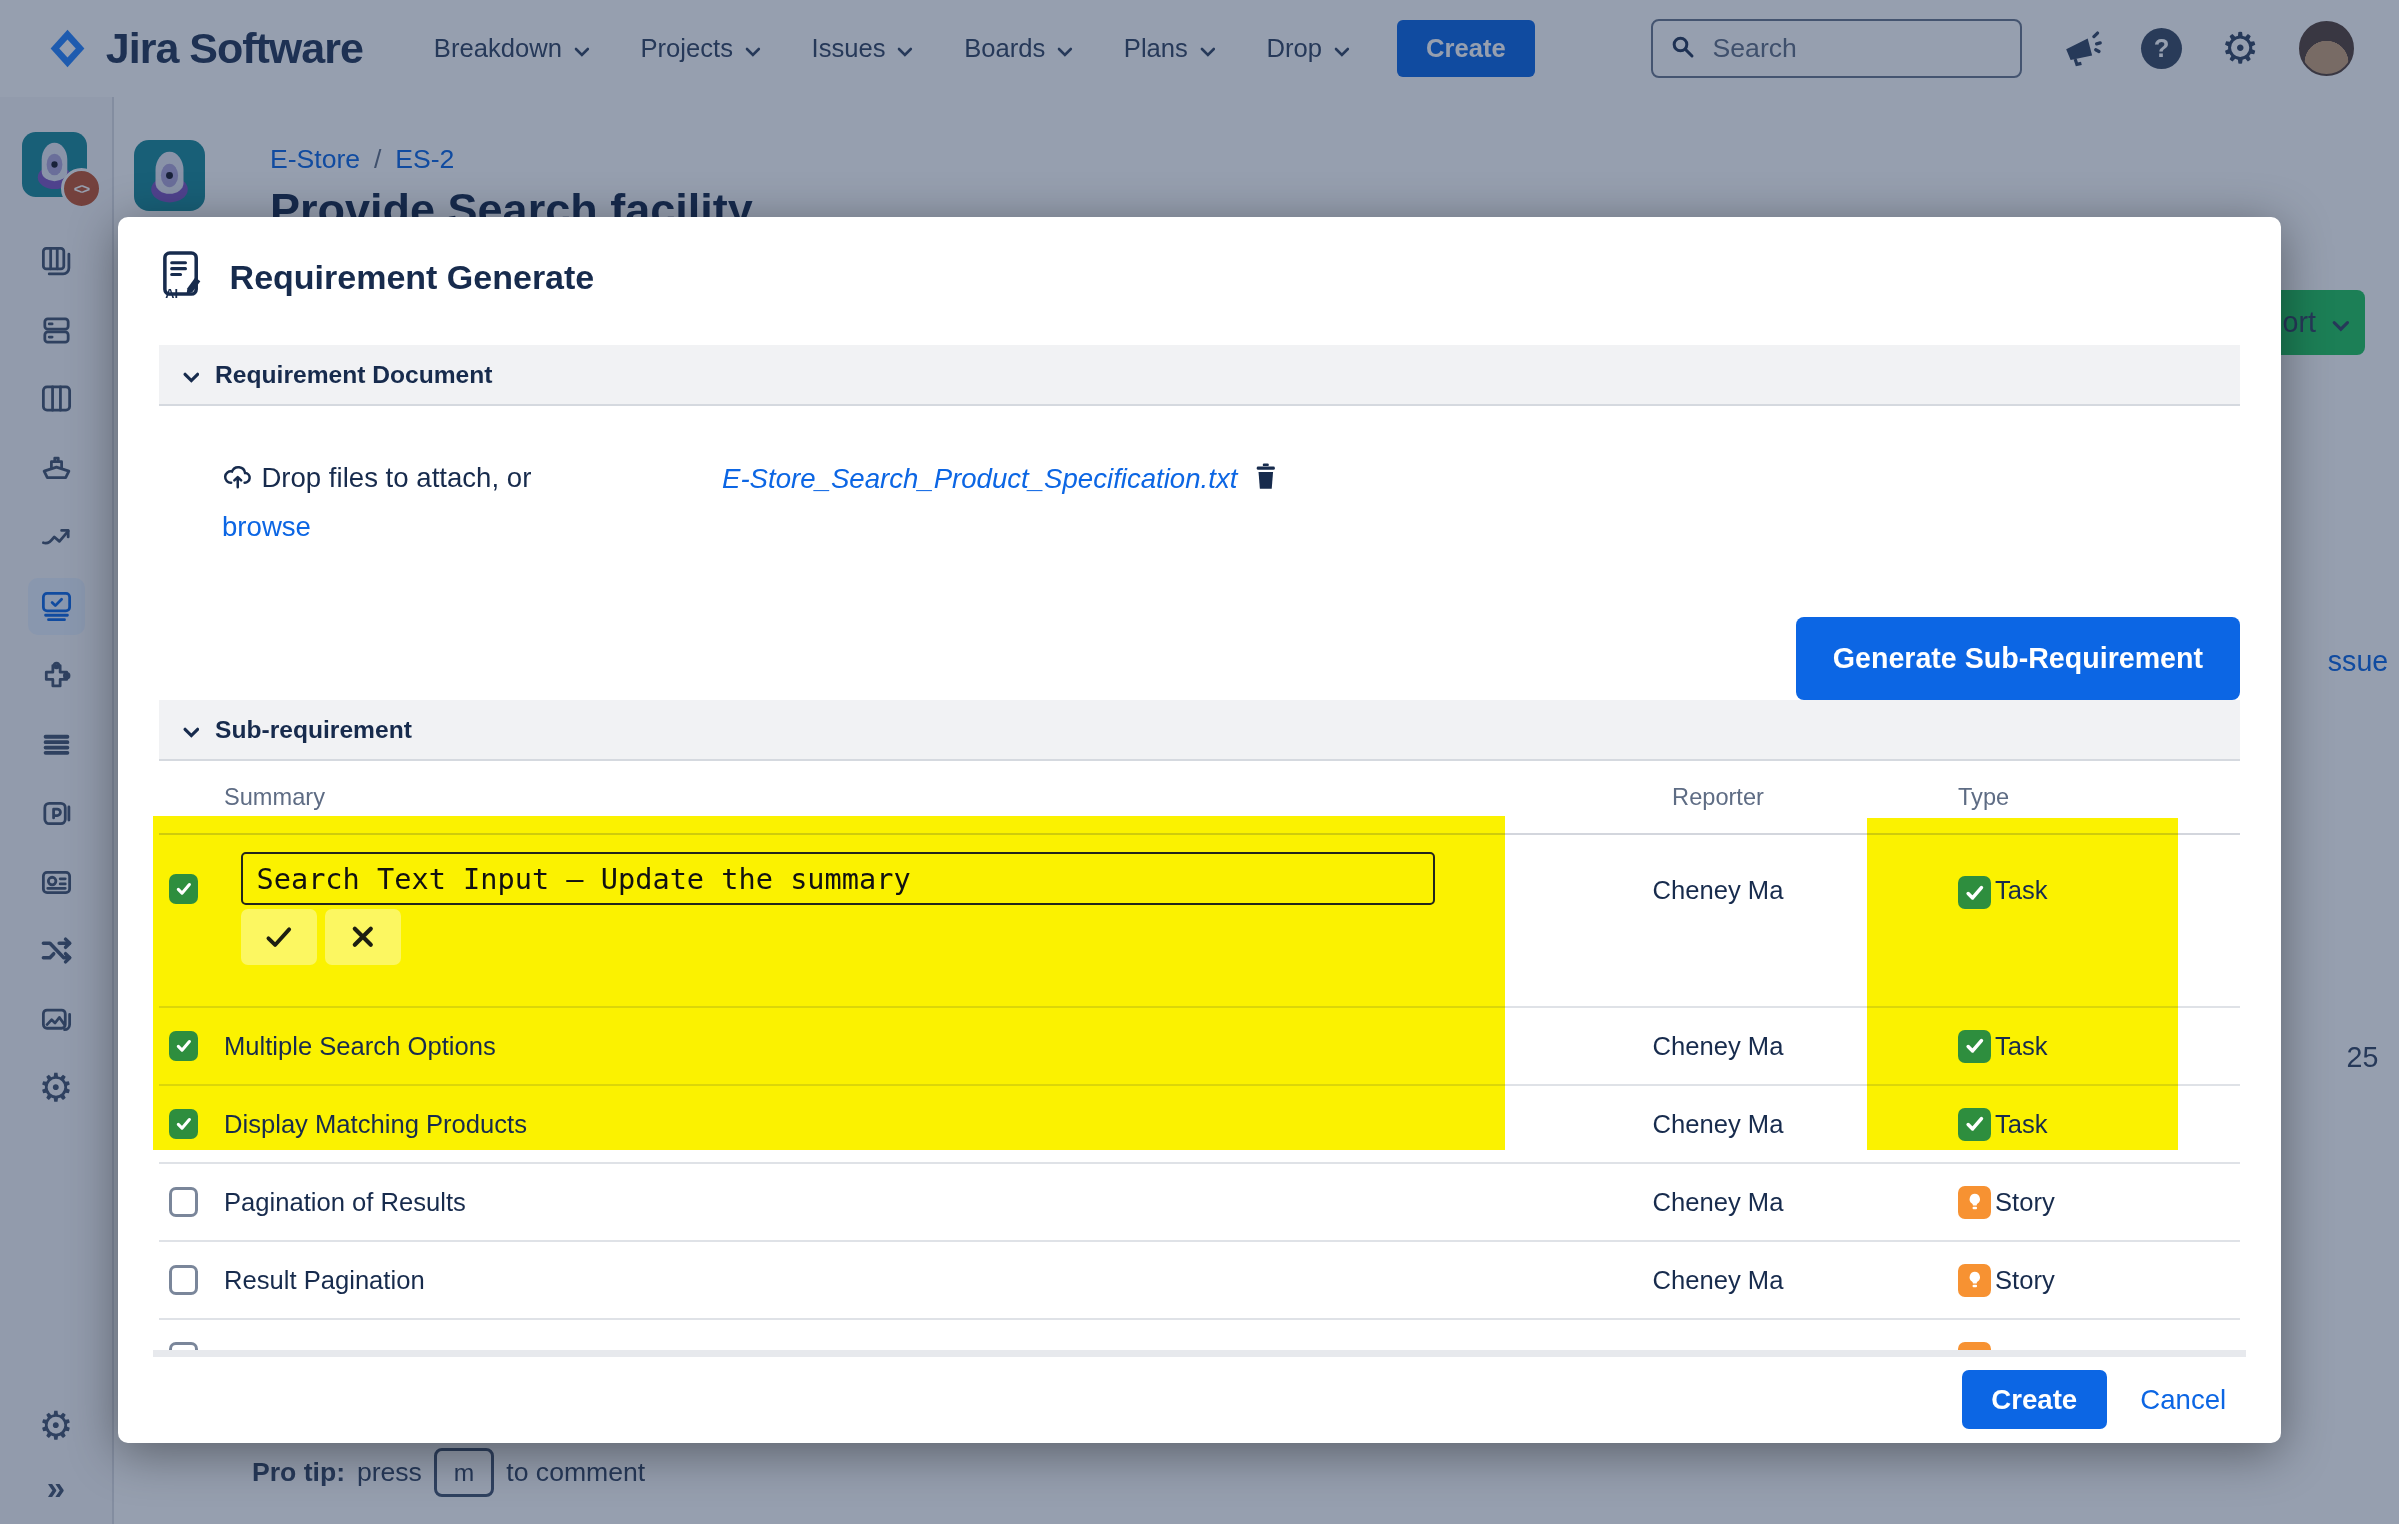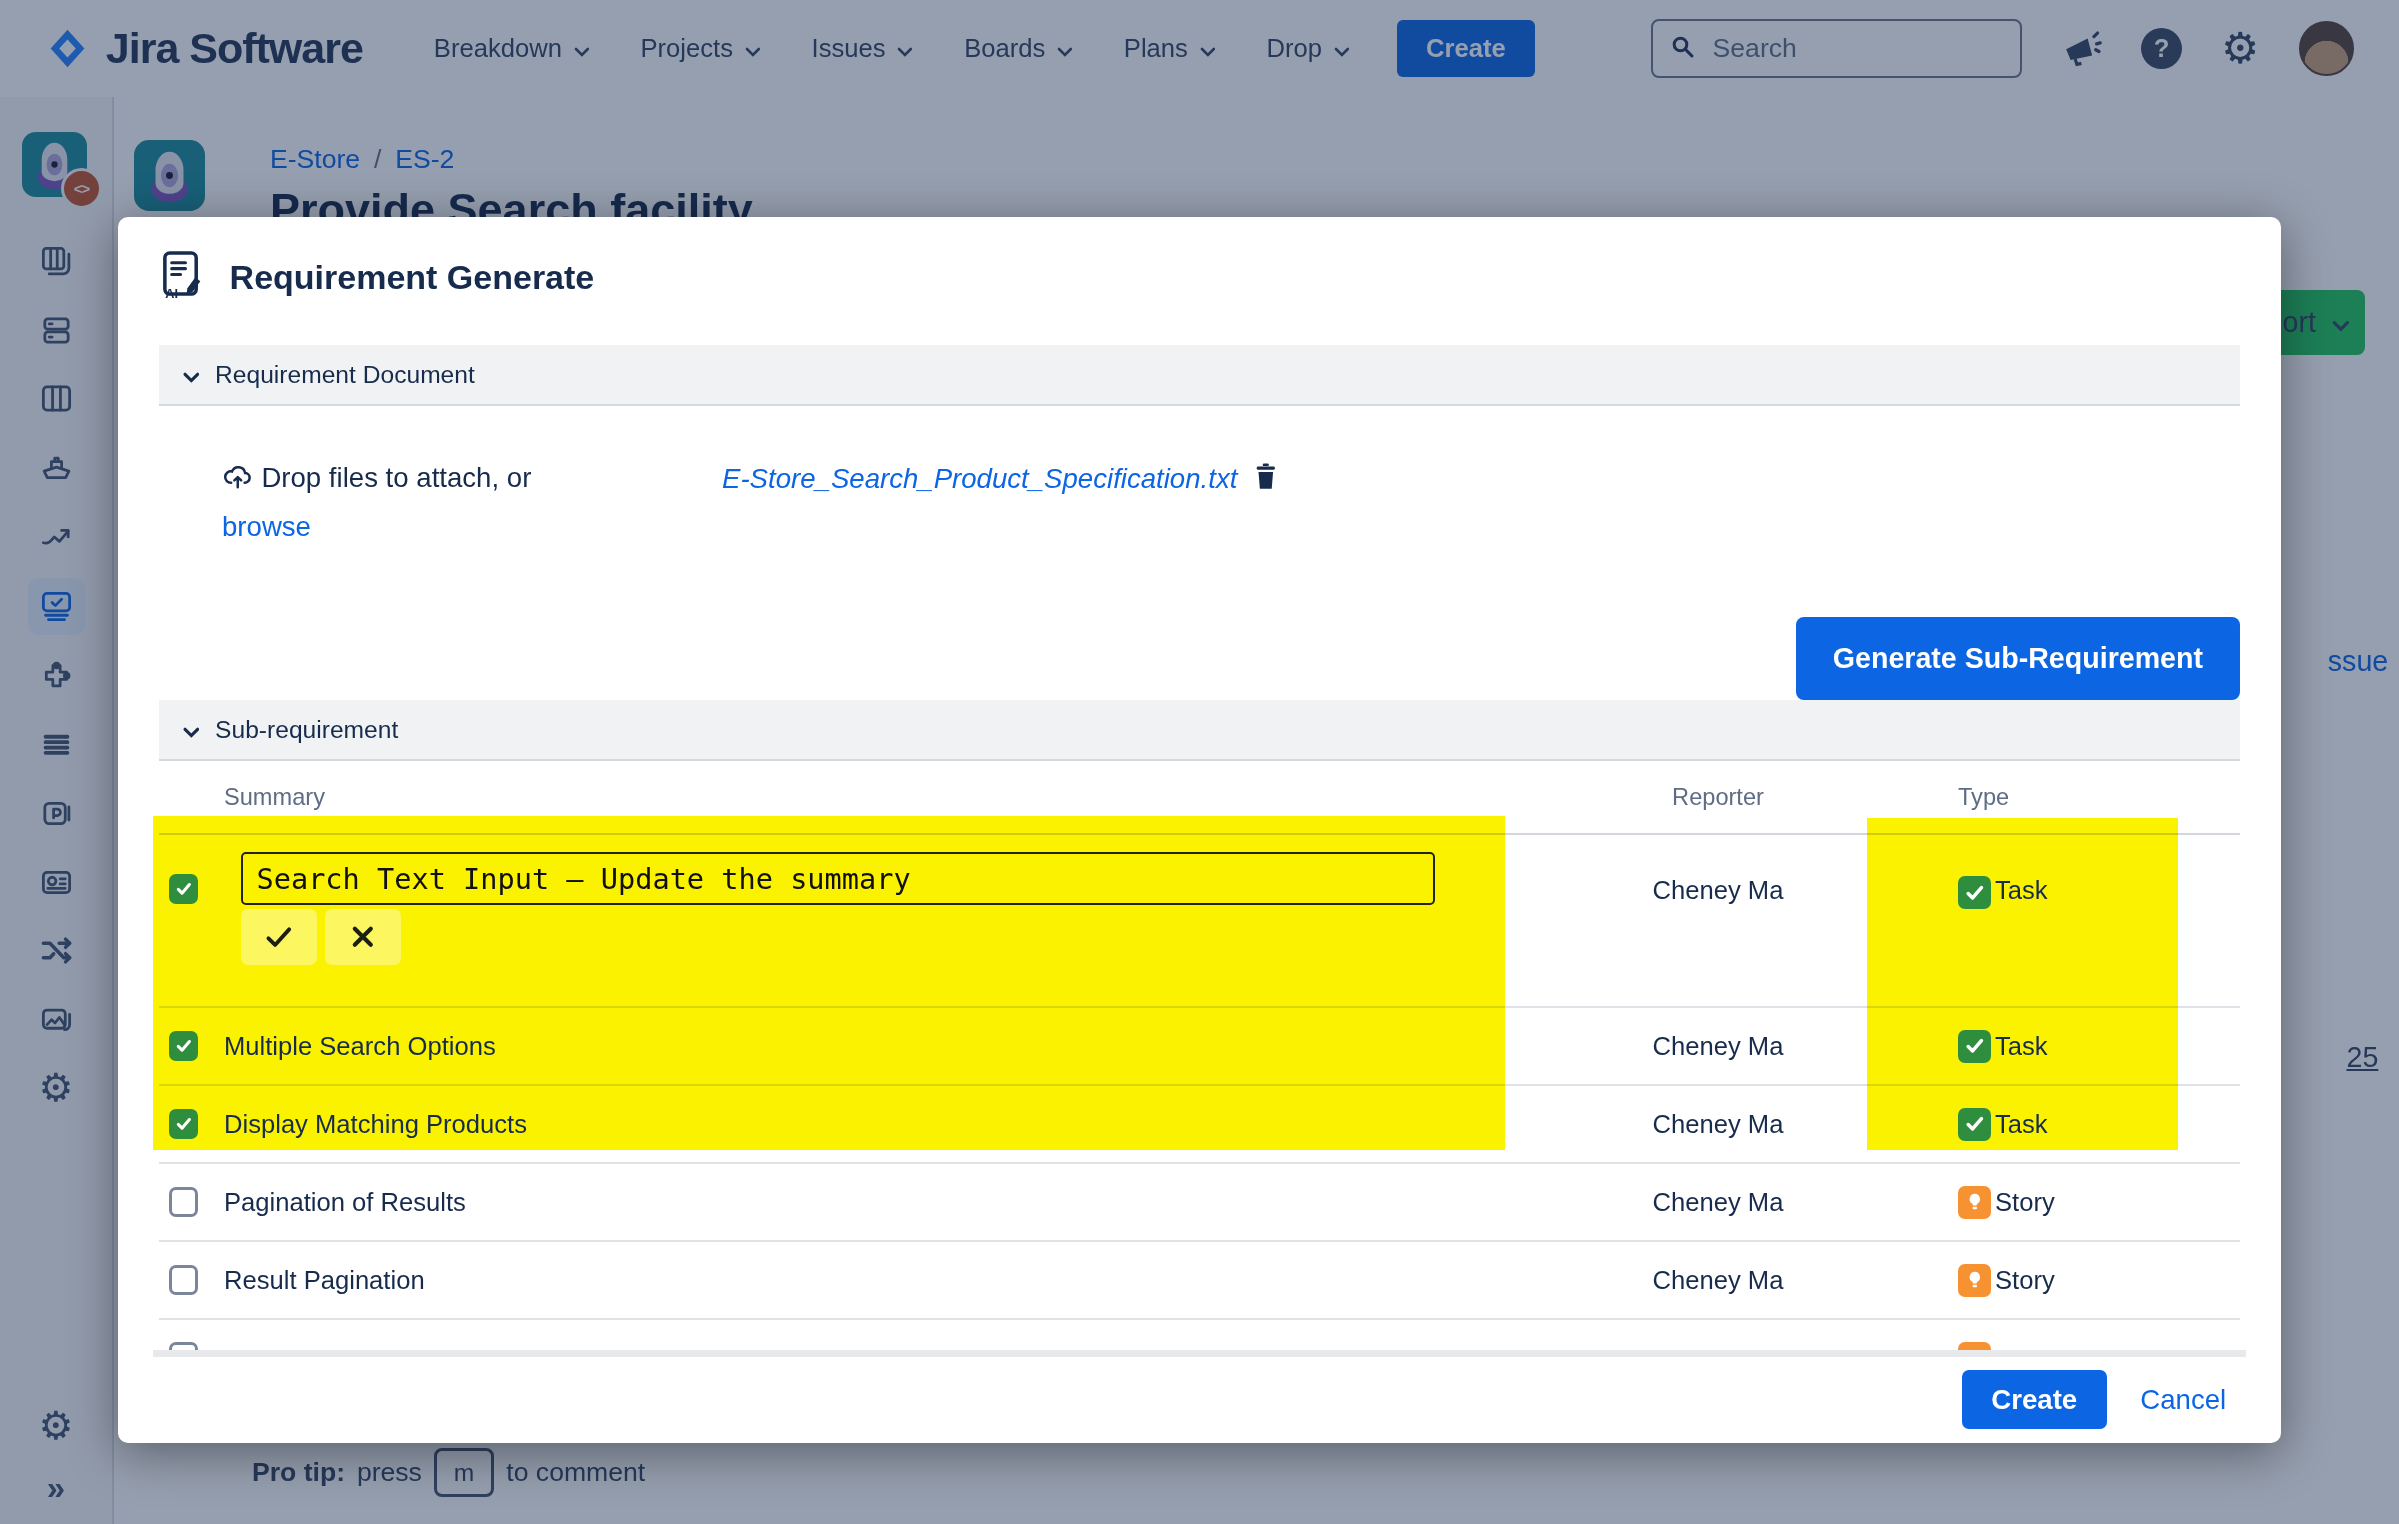--- a/index.html
+++ b/index.html
@@ -52,36 +52,36 @@
   .page{position:absolute;left:114px;top:97px;right:0;bottom:0;background:#fff;z-index:1;}
   .hdr-proj-icon{position:absolute;left:19.7px;top:43px;width:71px;height:71px;}
   .breadcrumb{position:absolute;left:156px;top:47px;font-size:26.6px;display:flex;gap:13.8px;}
   .bc-link{color:#0C66E4;cursor:pointer;}
   .bc-sep{color:#626F86;}
   .page-title{position:absolute;left:156px;top:87px;font-size:45px;font-weight:700;color:#172B4D;white-space:nowrap;}
   .export-frag{position:absolute;right:35px;top:193px;width:114px;height:65px;background:#22c55e;
     border-radius:7.9px;display:flex;align-items:center;gap:15.8px;padding-left:31.5px;
     font-size:28.6px;font-weight:500;color:#344563;box-sizing:border-box;}
   .frag-issue{position:absolute;right:11.8px;top:548px;font-size:28.6px;color:#0C66E4;}
-  .frag-num{position:absolute;right:21.7px;top:944px;font-size:28.6px;color:#344563;text-decoration:underline;}
+  .frag-num{position:absolute;right:21.7px;top:944px;font-size:28.6px;color:#344563;}
   .protip{position:absolute;left:138px;bottom:27.6px;display:flex;align-items:center;gap:11.8px;
     font-size:26.6px;color:#344563;}
   .protip b{font-weight:700;}
   .keycap{display:inline-flex;align-items:center;justify-content:center;min-width:39px;height:43px;
     border:3px solid #44546F;border-radius:7.9px;padding:0 7.9px;font-size:24.6px;}
   
   .overlay{position:absolute;inset:0;background:rgba(23,43,77,0.45);z-index:10;}
   
   .modal{position:absolute;left:118px;top:217px;width:2163px;height:1226px;background:#fff;
     border-radius:9.9px;box-shadow:0 9.9px 49px rgba(0,0,0,.4);z-index:20;}
   .m-header{position:absolute;left:41px;top:33px;display:flex;align-items:center;gap:23.6px;}
   .m-title{font-size:34px;font-weight:700;color:#172B4D;}
   .sec-bar{position:absolute;left:41px;right:41px;height:61px;background:#F1F2F4;
     border-bottom:2px solid #D5D9DF;display:flex;align-items:center;gap:15.8px;padding-left:23.6px;
-    box-sizing:border-box;font-size:24.6px;font-weight:400;color:#172B4D;}
+    box-sizing:border-box;font-size:24.6px;font-weight:700;color:#172B4D;}
   .bar1{top:128px;}
   .bar2{top:483px;}
   .attach{position:absolute;left:41px;top:240px;display:flex;align-items:flex-start;}
   .attach-left{margin-left:63px;width:384px;font-size:27.6px;color:#172B4D;line-height:1.55;}
   .attach-left .browse{color:#0C66E4;cursor:pointer;}
   .cloud-ic{display:inline-block;vertical-align:-5.9px;margin-right:7.9px;}
   .file-row{margin-left:116px;margin-top:3.9px;display:flex;align-items:center;gap:13.8px;font-style:italic;}
   .file-link{font-size:27.6px;color:#0C66E4;cursor:pointer;}
   .gen-btn{position:absolute;right:41px;top:400px;height:83px;background:#0C66E4;color:#fff;
     border:none;border-radius:7.9px;font-size:28.6px;font-weight:700;padding:0 37px;

